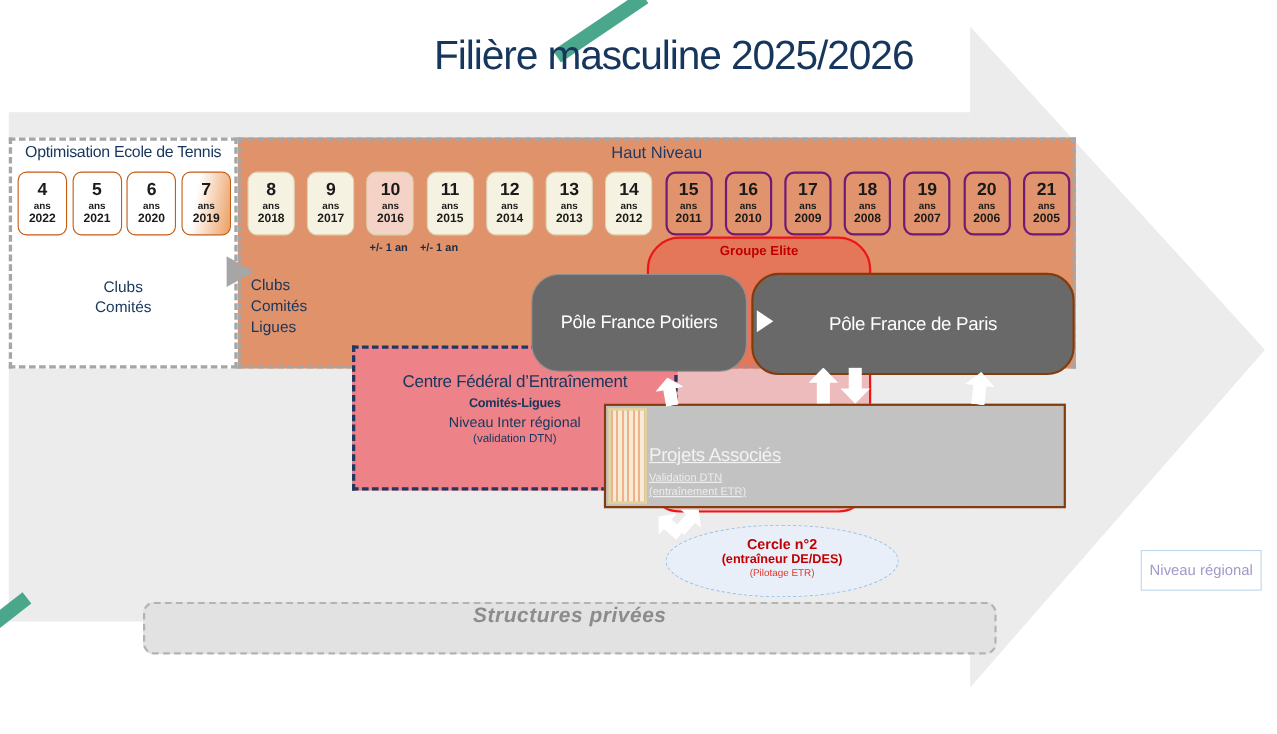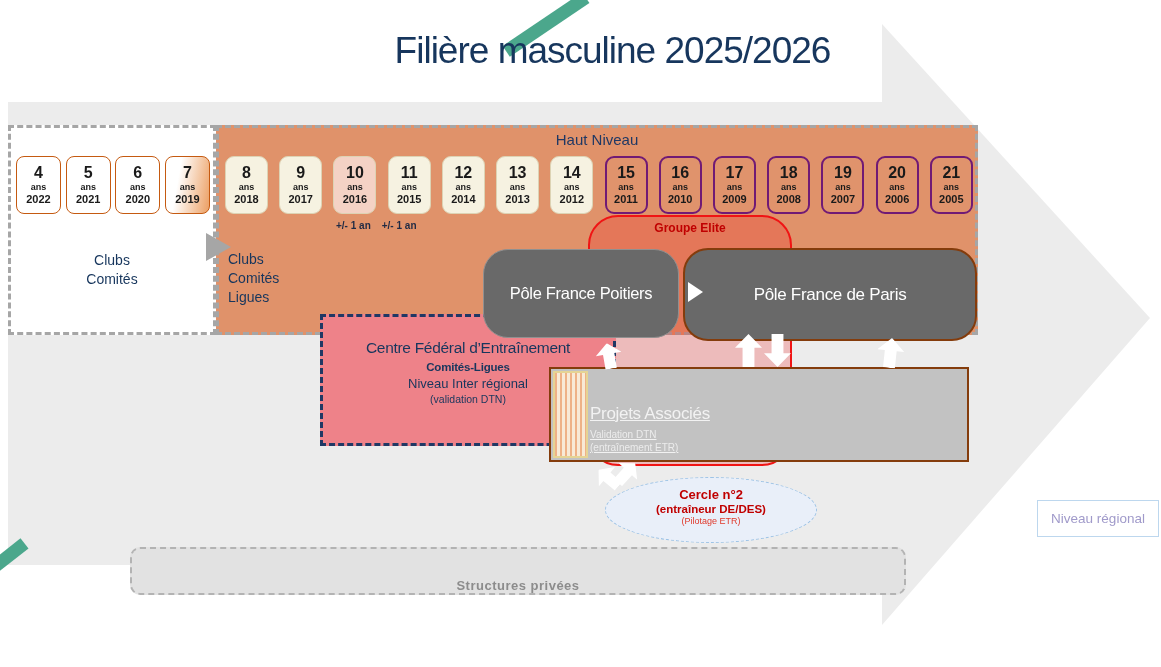--- a/index.html
+++ b/index.html
@@ -86,27 +86,27 @@
 
   
   #cercle{left:605px;top:477px;width:212px;height:66px;border-radius:50%;background:#e9eff9;
           border:1.5px dashed #9dc3e6;box-sizing:border-box;text-align:center;padding-top:9px;}
   #cercle .t1{color:#c00000;font-weight:bold;font-size:13px;}
   #cercle .t2{color:#c00000;font-weight:bold;font-size:11.5px;margin-top:1px;}
   #cercle .t3{color:#e0392b;font-size:9px;margin-top:1px;}
 
   
   #structures{left:130px;top:547px;width:776px;height:48px;background:#e2e2e2;border:2.5px dashed #b3b3b3;
-              border-radius:10px;box-sizing:border-box;display:flex;align-items:flex-end;justify-content:center;
-              color:#8c8c8c;font-weight:bold;font-size:13px;letter-spacing:0.5px;}
+              border-radius:10px;box-sizing:border-box;display:flex;align-items:flex-start;justify-content:center;
+              color:#8c8c8c;font-weight:bold;font-size:19px;letter-spacing:0.5px;font-style:italic;}
 
   
   .level-tag{background:#fff;box-sizing:border-box;display:flex;align-items:center;justify-content:center;font-size:13.5px;}
   #niveau-national{left:1036px;top:319px;width:123px;height:37px;border:1px solid #7f7f7f;color:#24508c;}
-  #niveau-regional{left:1037px;top:500px;width:122px;height:37px;border:1px solid #bdd7ee;color:#a09aca;}
+  #niveau-regional{left:1037px;top:500px;width:110px;height:37px;border:1px solid #bdd7ee;color:#a09aca;}
 
   
   .warrow{position:absolute;background:#fff;
           clip-path:polygon(50% 0,100% 42%,72% 42%,72% 100%,28% 100%,28% 42%,0 42%);}
   #wa1{left:596px;top:343px;width:26px;height:26px;transform:rotate(-10deg);}
   #wa2{left:735px;top:334px;width:27px;height:33px;}
   #wa3{left:764px;top:334px;width:27px;height:33px;transform:rotate(180deg);}
   #wa4{left:877px;top:338px;width:27px;height:30px;transform:rotate(6deg);}
   #wa5{left:596px;top:465px;width:25px;height:26px;transform:rotate(-50deg);}
   #wa6{left:614px;top:460px;width:25px;height:26px;transform:rotate(42deg);}
@@ -127,20 +127,21 @@
   <div id="page-title" class="abs">Filière masculine 2025/2026</div>
 
   <div id="structures" class="abs">
     <span>Structures  privées</span>
   </div>
 
   <div id="haut-box" class="abs"></div>
   <div id="haut-title" class="abs">Haut Niveau</div>
 
   <div id="left-box" class="abs"></div>
+  <div id="left-box-title" class="abs">Optimisation Ecole de Tennis</div>
 
   <div id="groupe-elite" class="abs"></div>
   <div id="groupe-elite-title" class="abs">Groupe Elite</div>
 
   <div id="cfe" class="abs">
     <div class="t1">Centre Fédéral d’Entraînement</div>
     <div class="t2">Comités-Ligues</div>
     <div class="t3">Niveau Inter régional</div>
     <div class="t4">(validation DTN)</div>
   </div>

